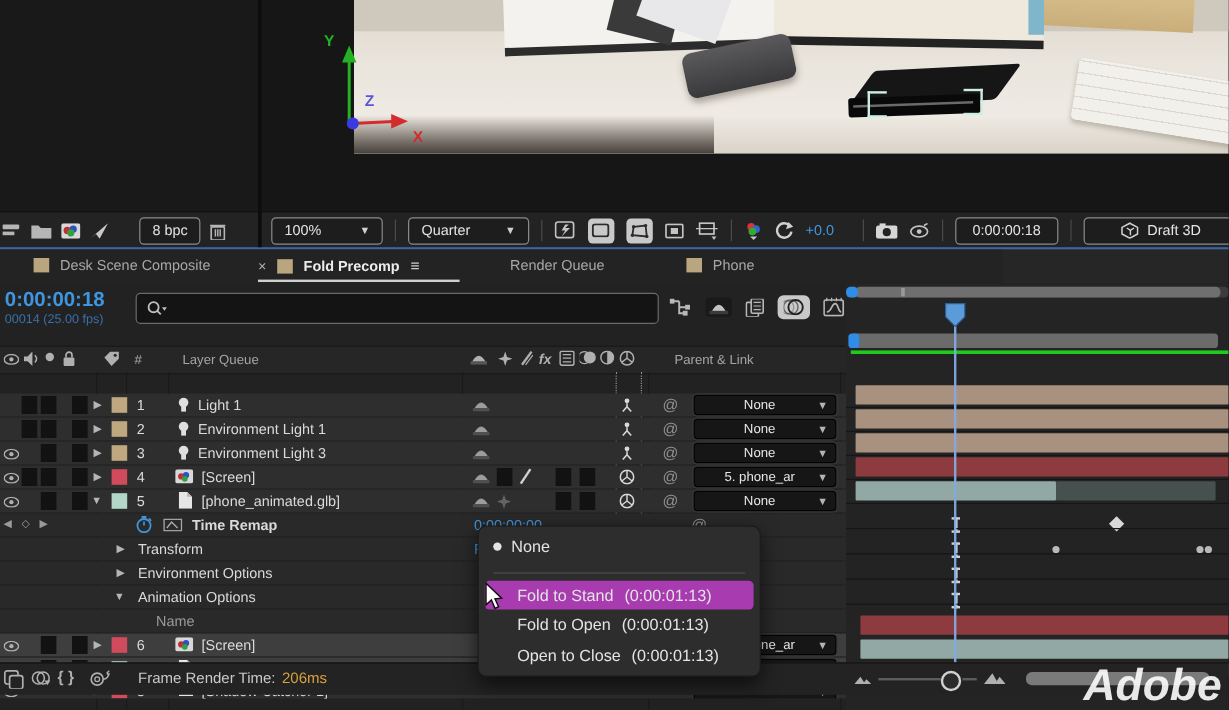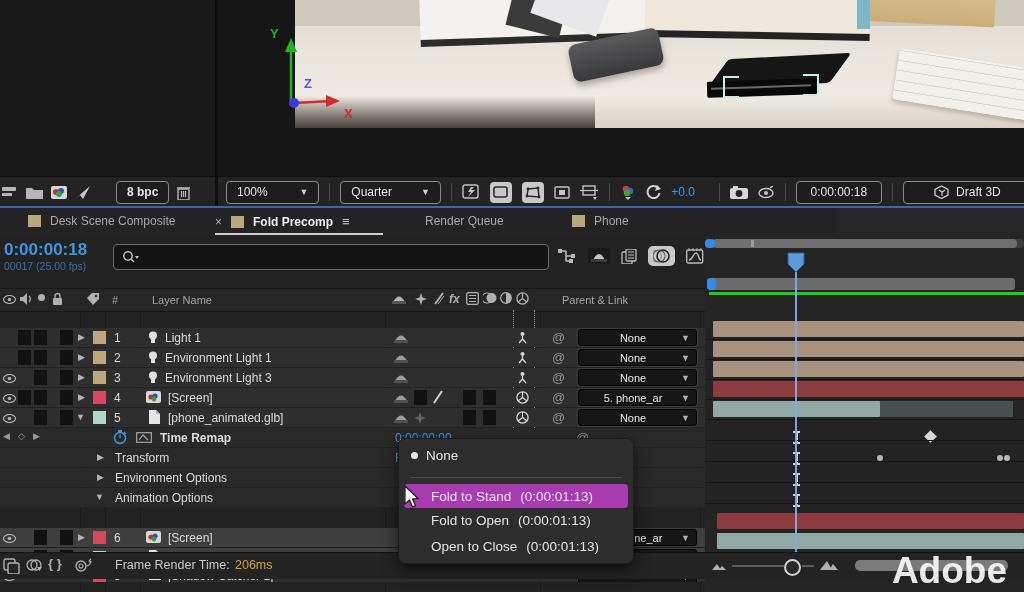--- a/index.html
+++ b/index.html
@@ -39,21 +39,21 @@
   .whip{color:#8f8f8f;font-size:13px;}
   .hdr{color:#a5a5a5;font-size:11px;}
   .colline{position:absolute;top:74px;width:1px;height:282px;background:#1a1a1a;}
   .bar{position:absolute;height:16px;border-radius:1px;}
   .ibeam{position:absolute;width:9px;height:13px;}
   .ibeam:before,.ibeam:after{content:"";position:absolute;left:1px;width:7px;height:2px;background:#c9d2dd;}
   .ibeam:before{top:0}.ibeam:after{bottom:0}
   .ibeam span{position:absolute;left:3.5px;top:0;width:2px;height:13px;background:#c9d2dd;}
   .kf-dot{position:absolute;width:6px;height:6px;border-radius:50%;background:#b9b9b9;}
   .menu-item-txt{color:#e4e4e4;font-size:13.5px;white-space:nowrap;}
-  #watermark{right:17px;bottom:0px;font-size:37px;font-weight:bold;color:rgba(250,250,250,.92);letter-spacing:0px;}
+  #watermark{right:6px;bottom:0px;font-size:37px;font-weight:bold;color:rgba(250,250,250,.92);letter-spacing:0px;font-style:italic;}
 </style>
 </head>
 <body>
 
 <div id="app">
 
   <div class="abs" id="project-panel"></div>
 
   <div class="abs" id="viewer-panel">
     <div class="abs" id="comp-image" style="left:77px;">
@@ -108,21 +108,21 @@
           <circle cx="5" cy="6" r="3" fill="#c03030"></circle>
           <circle cx="10" cy="5" r="3" fill="#3050c0"></circle>
           <circle cx="8" cy="8" r="3" fill="#30a040"></circle>
         </svg>
       </span>
     <span class="ic">
         <svg width="15" height="13">
           <path d="M0 13 L15 0 L8 13 L5 9 z" fill="#c8c8c8"></path>
         </svg>
       </span>
-    <span class="tbtn" style="margin-left:18px;font-weight:bold;">8 bpc</span>
+    <span class="tbtn" style="margin-left:18px;">8 bpc</span>
     <span class="ic">
         <svg width="13" height="15">
           <rect x="1" y="4" width="11" height="11" rx="1" fill="none" stroke="#b5b5b5" stroke-width="1.4"></rect>
           <line x1="0" y1="3" x2="13" y2="3" stroke="#b5b5b5" stroke-width="1.6"></line>
           <line x1="4.5" y1="6" x2="4.5" y2="12" stroke="#b5b5b5" stroke-width="1.2"></line>
           <line x1="6.5" y1="6" x2="6.5" y2="12" stroke="#b5b5b5" stroke-width="1.2"></line>
           <line x1="8.5" y1="6" x2="8.5" y2="12" stroke="#b5b5b5" stroke-width="1.2"></line>
         </svg>
       </span>
   </div>
@@ -236,21 +236,21 @@
       <div class="abs" style="left:425px;top:6px;"><span class="tab-label">Render Queue</span></div>
       <div class="abs" style="left:572px;top:6px;display:flex;align-items:center;gap:9px;">
         <span class="tab-sq"></span>
         <span class="tab-label">Phone</span>
       </div>
     </div>
 
     <div class="abs" id="left-pane">
 
       <div class="abs" style="left:4px;top:4px;color:#3f96e0;font-weight:bold;font-size:17px;">0:00:00:18</div>
-      <div class="abs" style="left:4px;top:24px;color:#3a6fa8;font-size:10.5px;">00017 (25.00 fps)</div>
+      <div class="abs" style="left:4px;top:24px;color:#3a6fa8;font-size:10.5px;">00014 (25.00 fps)</div>
       <div class="abs" style="left:113px;top:8px;width:434px;height:24px;background:#141414;border:1.5px solid #6a6a6a;border-radius:4px;">
         <span class="ic abs" style="left:8px;top:5px;">
             <svg width="18" height="14">
               <circle cx="6" cy="6" r="4.2" fill="none" stroke="#c0c0c0" stroke-width="1.5"></circle>
               <line x1="9" y1="9" x2="12" y2="12" stroke="#c0c0c0" stroke-width="1.5"></line>
               <polygon points="13,6 17,6 15,9" fill="#c0c0c0"></polygon>
             </svg>
           </span>
       </div>
 
@@ -317,21 +317,21 @@
               <path d="M3 6 V4 a2.5 2.5 0 0 1 5 0 V6" fill="none" stroke="#b0b0b0" stroke-width="1.4"></path>
             </svg>
           </span>
         <span class="ic abs" style="left:86px;top:4px;">
             <svg width="14" height="12">
               <path d="M1 5 L6 0 h7 v6 l-6 6 z" fill="#b0b0b0"></path>
               <circle cx="10" cy="3" r="1.3" fill="#262626"></circle>
             </svg>
           </span>
         <span class="abs hdr" style="left:112px;top:5px;">#</span>
-        <span class="abs hdr" style="left:152px;top:5px;">Layer Name</span>
+        <span class="abs hdr" style="left:152px;top:5px;">Layer Queue</span>
 
         <span class="ic abs" style="left:392px;top:4px;">
             <svg width="14" height="11">
               <path d="M1 9 q6 -11 12 0 z" fill="#b0b0b0"></path>
               <rect x="0" y="8" width="14" height="3" fill="#555"></rect>
             </svg>
           </span>
         <span class="ic abs" style="left:415px;top:4px;">
             <svg width="12" height="12">
               <path d="M6 0 L7.5 4.5 L12 6 L7.5 7.5 L6 12 L4.5 7.5 L0 6 L4.5 4.5 Z" fill="#b0b0b0"></path>
@@ -606,20 +606,23 @@
         <span class="abs rowtxt" style="left:115px;top:3px;">Transform</span>
         <span class="abs blue" style="left:395px;top:3px;">Reset</span>
       </div>
       <div class="abs prow" style="top:232px;">
         <span class="abs chev" style="left:97px;top:4px;">▶</span>
         <span class="abs rowtxt" style="left:115px;top:3px;">Environment Options</span>
       </div>
       <div class="abs prow" style="top:252px;">
         <span class="abs chev" style="left:95px;top:4px;">▼</span>
         <span class="abs rowtxt" style="left:115px;top:3px;">Animation Options</span>
+      </div>
+      <div class="abs prow" style="top:272px;">
+        <span class="abs dim" style="left:130px;top:3px;">Name</span>
       </div>
 
       <div class="abs lrow sel" style="top:292px;">
         <span class="ic abs" style="left:3px;top:6px;">
             <svg width="13" height="9">
               <ellipse cx="6.5" cy="4.5" rx="6" ry="4" fill="none" stroke="#b0b0b0" stroke-width="1.2"></ellipse>
               <circle cx="6.5" cy="4.5" r="1.8" fill="#b0b0b0"></circle>
             </svg>
           </span>
         <span class="cell" style="left:34px;"></span>

